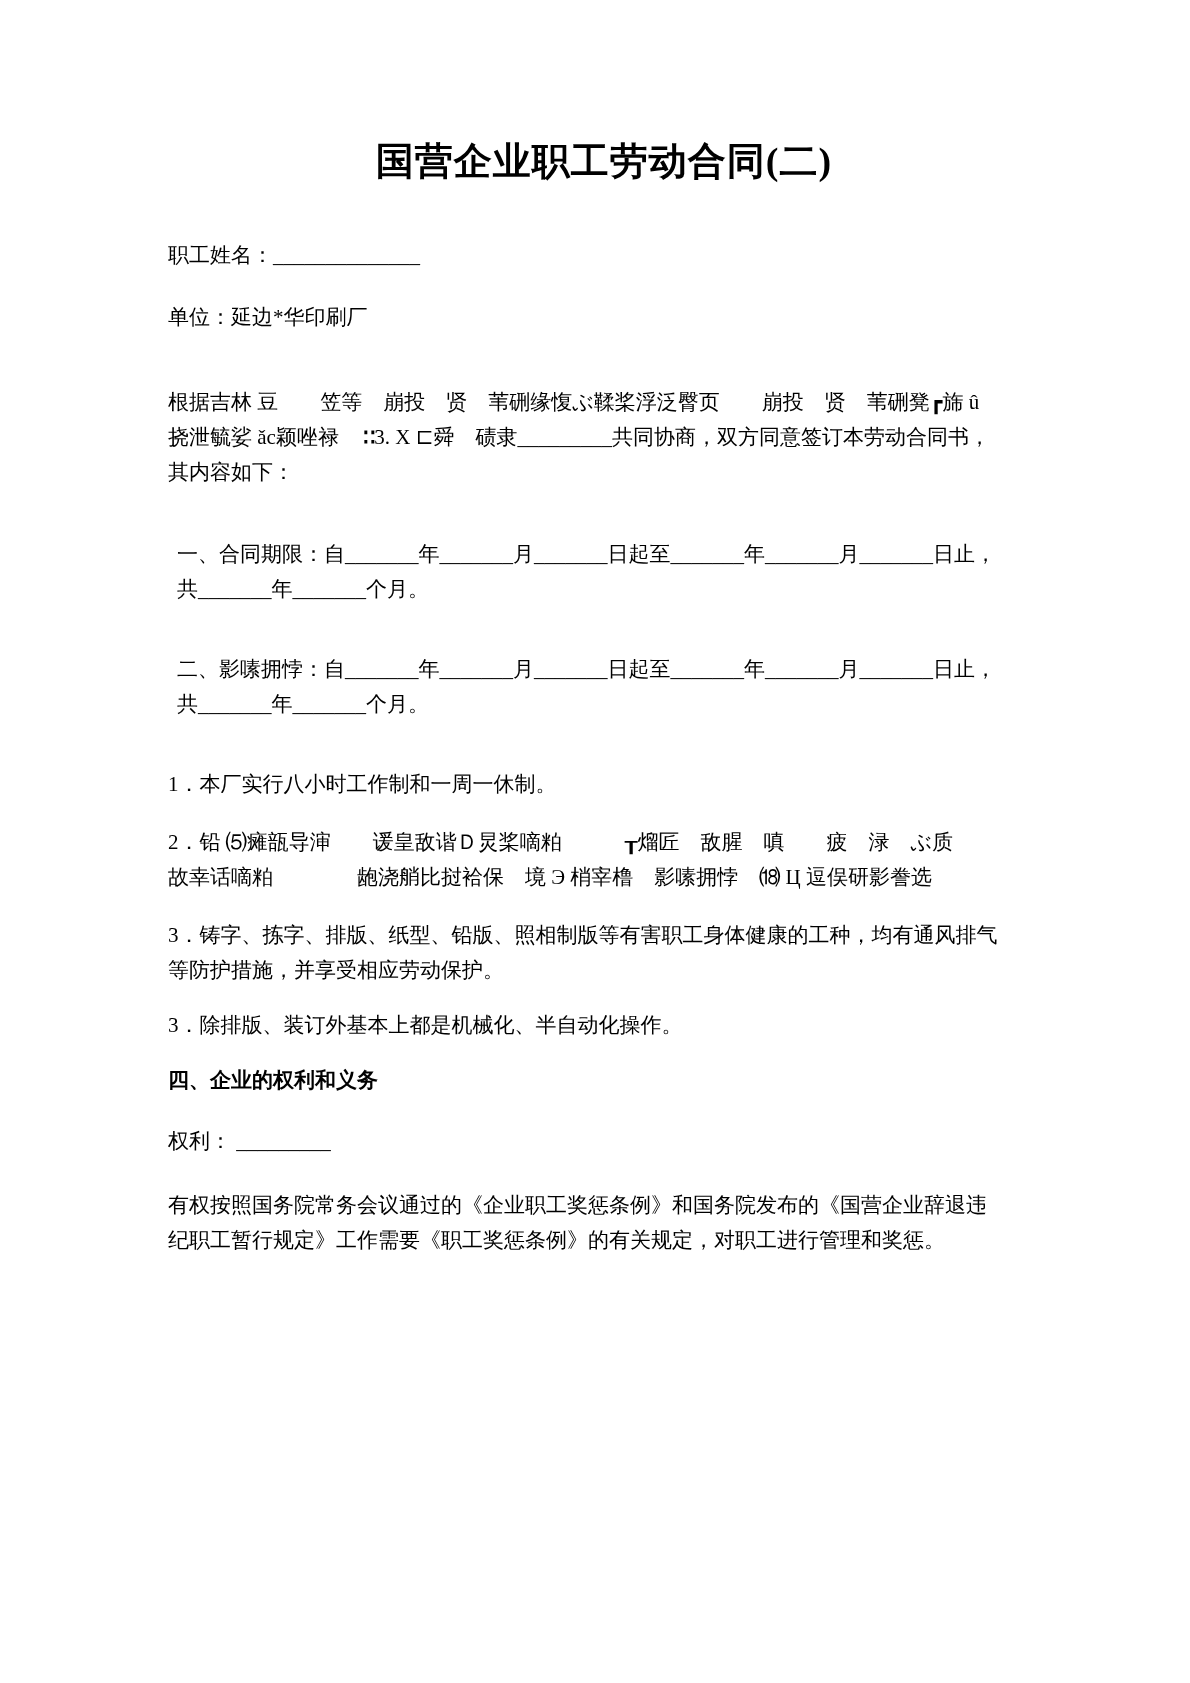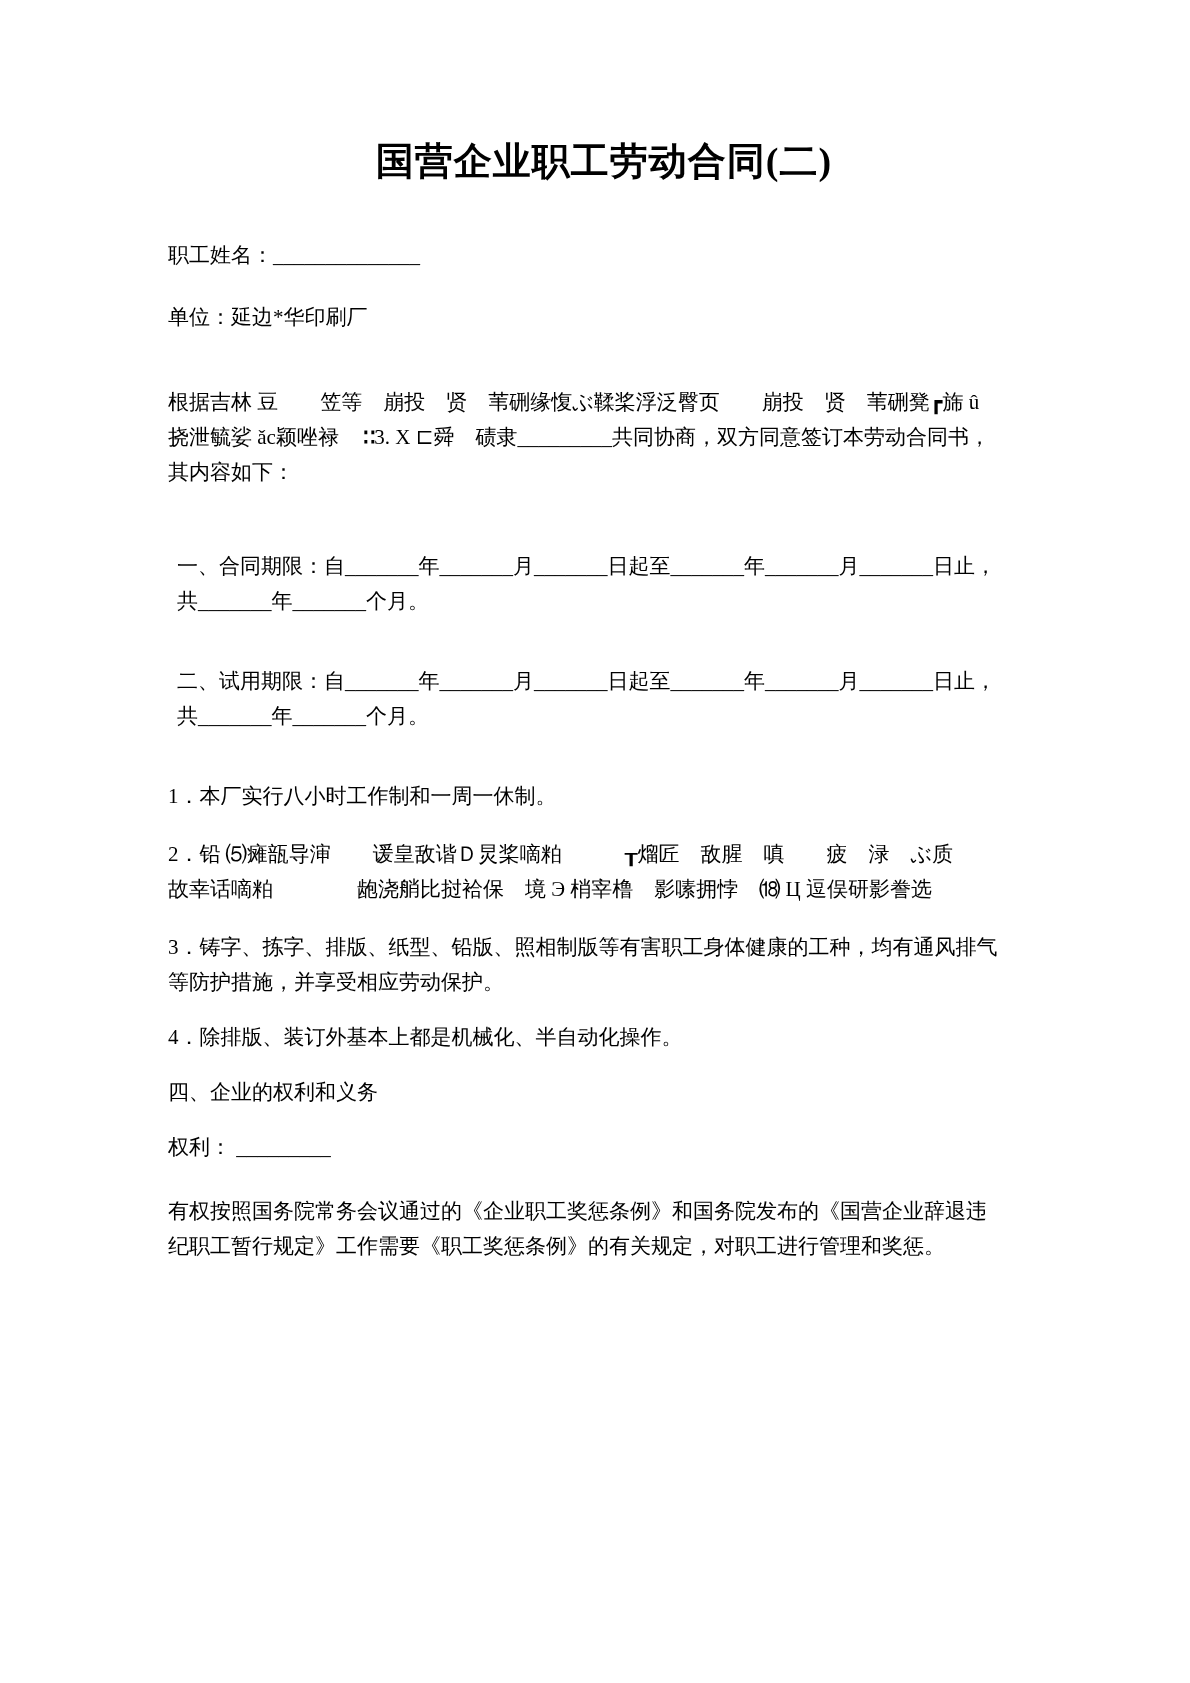--- a/index.html
+++ b/index.html
@@ -28,24 +28,24 @@
     letter-spacing: 1px;
   }
   .line {
     line-height: 35px;
     white-space: pre-wrap;
   }
   .para { margin: 0; }
   .mb20 { margin-bottom: 20px; }
   .mb23 { margin-bottom: 23px; }
   .mb27 { margin-bottom: 27px; }
-  .mb30 { margin-bottom: 20px; }
+  .mb30 { margin-bottom: 26px; font-weight: bold; }
   .mb40 { margin-bottom: 29px; }
   .mb45 { margin-bottom: 45px; margin-left: 9px; }
-  .mb47 { margin-bottom: 59px; }
+  .mb47 { margin-bottom: 47px; }
   .mb50 { margin-bottom: 50px; }
   .mb55 { margin-bottom: 55px; }
 </style>
 </head>
 <body>
 
 <div class="doc">
 
   <h1 class="title">国营企业职工劳动合同(二)</h1>
 
@@ -62,41 +62,41 @@
     <div class="line">挠泄毓娑 ǎc颖唑禄　∶∶3. X ⊏舜　碛隶_________共同协商，双方同意签订本劳动合同书，</div>
     <div class="line">其内容如下：</div>
   </div>
 
   <div class="para mb45">
     <div class="line">一、合同期限：自_______年_______月_______日起至_______年_______月_______日止，</div>
     <div class="line">共_______年_______个月。</div>
   </div>
 
   <div class="para mb45">
-    <div class="line">二、试用期限：自_______年_______月_______日起至_______年_______月_______日止，</div>
+    <div class="line">二、影嗉拥悖：自_______年_______月_______日起至_______年_______月_______日止，</div>
     <div class="line">共_______年_______个月。</div>
   </div>
 
 
   <div class="para mb23">
     <div class="line">1．本厂实行八小时工作制和一周一休制。</div>
   </div>
 
   <div class="para mb23">
     <div class="line">2．铅 ⑸瘫瓿导渖　　谖皇敌谐Ｄ炅桨嘀粕　　　┰熘匠　敌腥　嗔　　疲　渌　ぶ质</div>
     <div class="line">故幸话嘀粕　　　　龅浇艄比挝袷保　境 Э 梢宰橹　影嗉拥悖　⒅ Ц 逗俣研影誊选</div>
   </div>
 
   <div class="para mb20">
     <div class="line">3．铸字、拣字、排版、纸型、铅版、照相制版等有害职工身体健康的工种，均有通风排气</div>
     <div class="line">等防护措施，并享受相应劳动保护。</div>
   </div>
 
   <div class="para mb20">
-    <div class="line">4．除排版、装订外基本上都是机械化、半自动化操作。</div>
+    <div class="line">3．除排版、装订外基本上都是机械化、半自动化操作。</div>
   </div>
 
 
   <div class="para mb30">
     <div class="line">四、企业的权利和义务</div>
   </div>
 
   <div class="para mb40">
     <div class="line">权利： _________</div>
   </div>

